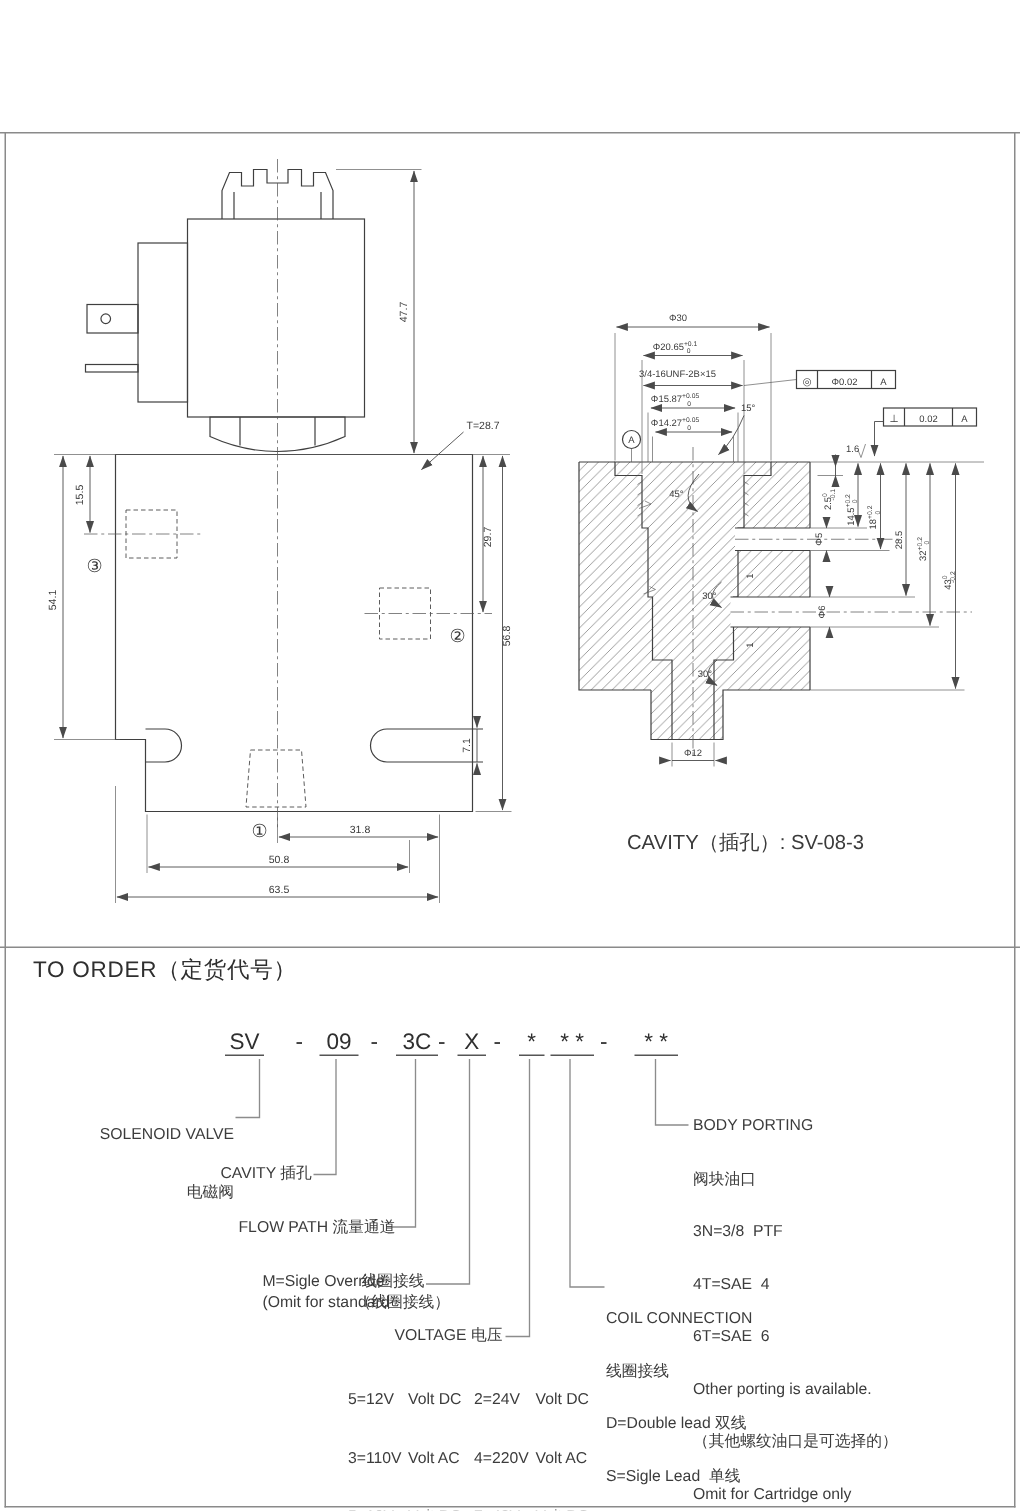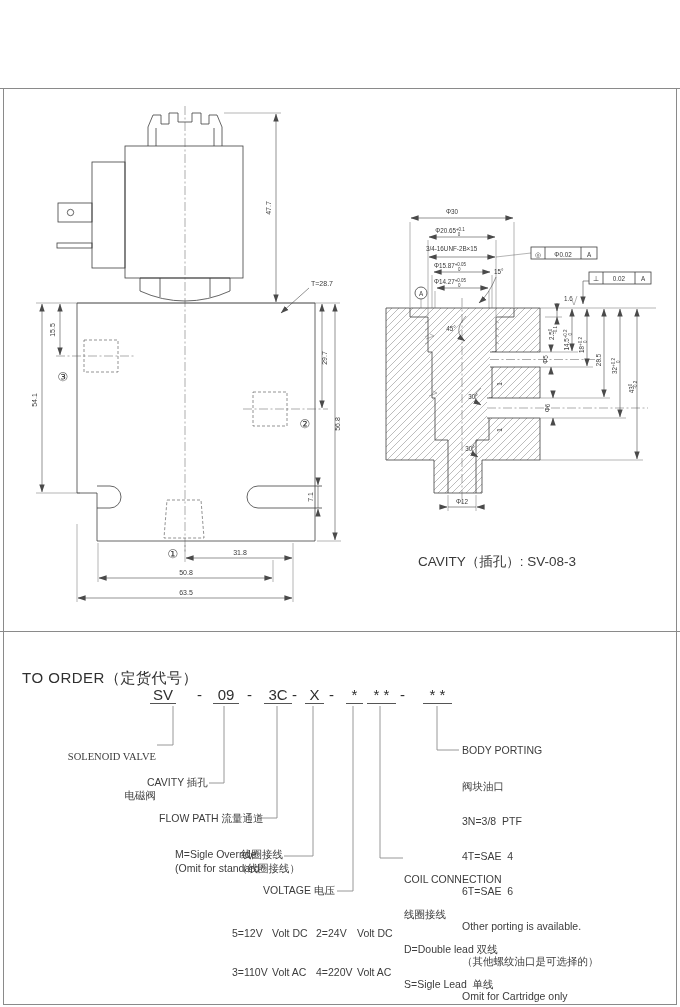--- a/index.html
+++ b/index.html
@@ -1,22 +1,22 @@
 <!DOCTYPE html>
 <html><head>
 <meta charset="utf-8">
 <style>
   html,body{margin:0;padding:0;background:#fff;}
   .page{position:relative;width:680px;height:1007px;background:#ffffff;
         font-family:"Liberation Sans",sans-serif;color:#3a3a3a;overflow:hidden;}
   .abs{position:absolute;}
   .rule{position:absolute;background:#8a8a8a;}
   .t10{font-size:10.5px;line-height:13px;color:#3c3c3c;white-space:pre;}
-  .t10r{font-size:10.5px;line-height:13px;color:#3c3c3c;text-align:right;white-space:pre;font-family:Liberation Serif, serif;}
-  .title{font-size:15px;letter-spacing:.5px;color:#2f2f2f;margin-top:32px;}
+  .t10r{font-size:10.5px;line-height:13px;color:#3c3c3c;text-align:right;white-space:pre;}
+  .title{font-size:15px;letter-spacing:.5px;color:#2f2f2f;}
   .codeline{font-size:15px;color:#2f2f2f;}
   .seg{display:inline-block;border-bottom:1.2px solid #555;text-align:center;padding:0 2px;}
   .dash{display:inline-block;text-align:center;}
   svg text{fill:#3a3a3a;stroke:none;font-family:"Liberation Sans",sans-serif;}
   .dtxt{font-size:7px;}
   .dtxt6{font-size:6.3px;}
   .sup,.sub{font-size:4.5px;}
   .ln{stroke:#3f3f3f;stroke-width:0.8;fill:none;}
   .thin{stroke:#5a5a5a;stroke-width:0.45;fill:none;}
   .dim{stroke:#4a4a4a;stroke-width:0.6;fill:none;}

